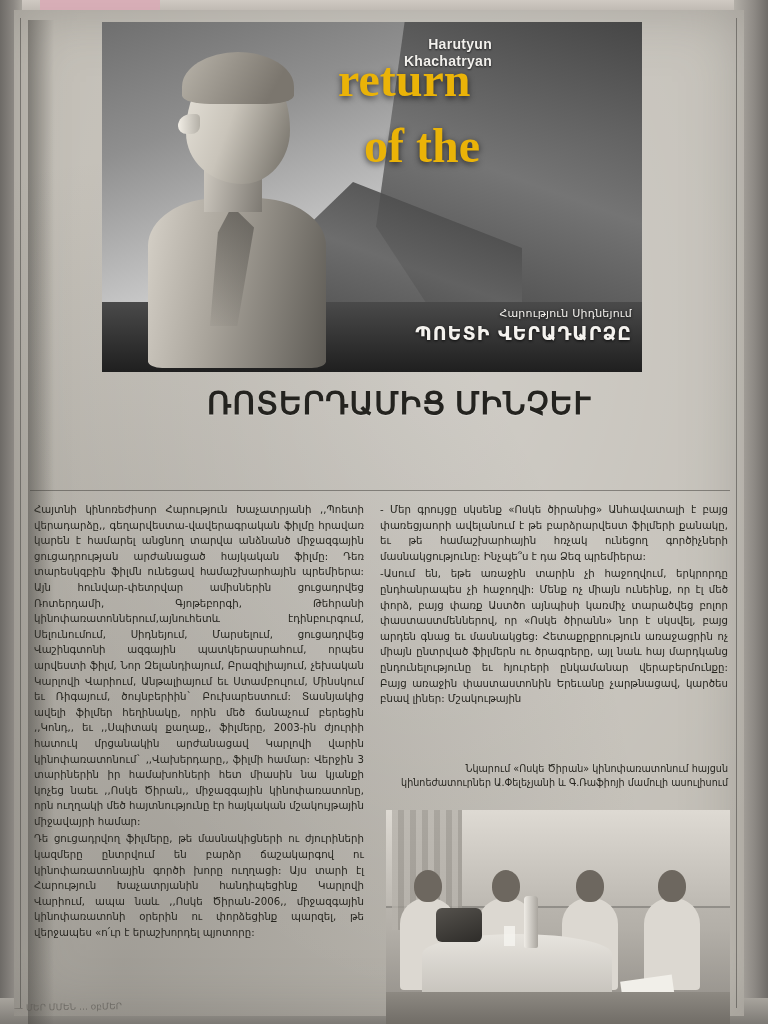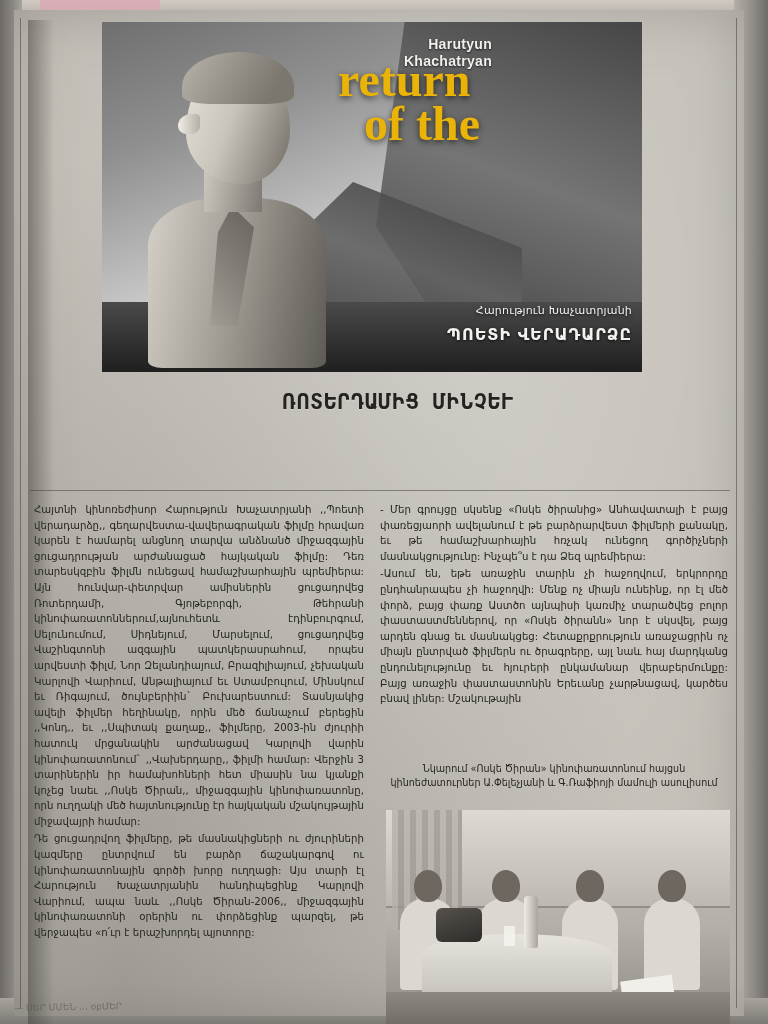--- a/index.html
+++ b/index.html
@@ -179,53 +179,53 @@
     left: 236px; top: 36px;
     width: 240px;
     color: #eab308;
     font-family: "Liberation Serif", serif;
     font-weight: bold;
     font-size: 48px;
     line-height: 44px;
     text-shadow: 0 2px 6px rgba(0,0,0,.65);
   }
   .poster-title .t1 { display:block; }
-  .poster-title .t2 { display:block; padding-left: 26px; }
+  .poster-title .t2 { display:block; padding-left: 26px; margin-top: 22px; }
   .poster-title .t3 { display:block; padding-left: 52px; }
   .poster-sub {
     position: absolute;
     right: 10px; bottom: 28px;
     text-align: right;
     color: #f4f2ee;
     font-family: "DejaVu Sans", sans-serif;
     text-shadow: 0 1px 3px rgba(0,0,0,.8);
   }
   .poster-sub .small {
     display: block;
     font-size: 11px;
     letter-spacing: .2px;
   }
   .poster-sub .big {
     display: block;
-    font-size: 16px;
+    font-size: 19px;
     font-weight: bold;
     letter-spacing: 1px;
-    margin-top: 8px;
+    margin-top: 2px;
   }
 
   
   .headline {
     position: absolute;
     left: 40px; top: 372px;
     width: 690px;
     text-align: center;
     color: #24231f;
-    font-family: Liberation Mono, monospace;
+    font-family: Liberation Serif, serif;
     font-weight: bold;
-    font-size: 21px;
+    font-size: 31px;
     line-height: 44px;
     letter-spacing: 1px;
     text-shadow: 0 1px 0 rgba(255,255,255,.25);
   }
   .headline .hl2 { display:block; }
 
   .hr-thin {
     position: absolute;
     left: 16px;
     width: 700px;
@@ -247,21 +247,21 @@
   .col-right { left: 366px; top: 492px; width: 348px; }
 
   .caption {
     position: absolute;
     left: 366px; top: 752px;
     width: 348px;
     color: #26251f;
     font-family: "DejaVu Sans", sans-serif;
     font-size: 9.6px;
     line-height: 14px;
-    text-align: center;
+    text-align: right;
   }
 
   
   .photo {
     position: absolute;
     left: 372px; top: 800px;
     width: 344px; height: 216px;
     background: #9a968f;
     overflow: hidden;
     box-shadow: inset 0 0 24px rgba(40,38,34,.5);
@@ -407,21 +407,21 @@
         <span>Harutyun</span><br>
         <span>Khachatryan</span>
       </div>
 
       <div class="poster-title">
         <span class="t1">return</span>
         <span class="t2">of the</span>
       </div>
 
       <div class="poster-sub">
-        <span class="small">Հարություն Խաչատրյանի</span>
+        <span class="small">Հարություն Սիդնեյում</span>
         <span class="big">ՊՈԵՏԻ ՎԵՐԱԴԱՐՁԸ</span>
       </div>
     </div>
 
     <div class="headline">
       <span>ՌՈՏԵՐԴԱՄԻՑ ՄԻՆՉԵՒ</span>
     </div>
 
     <div class="hr-thin" style="top:480px;"></div>
 

